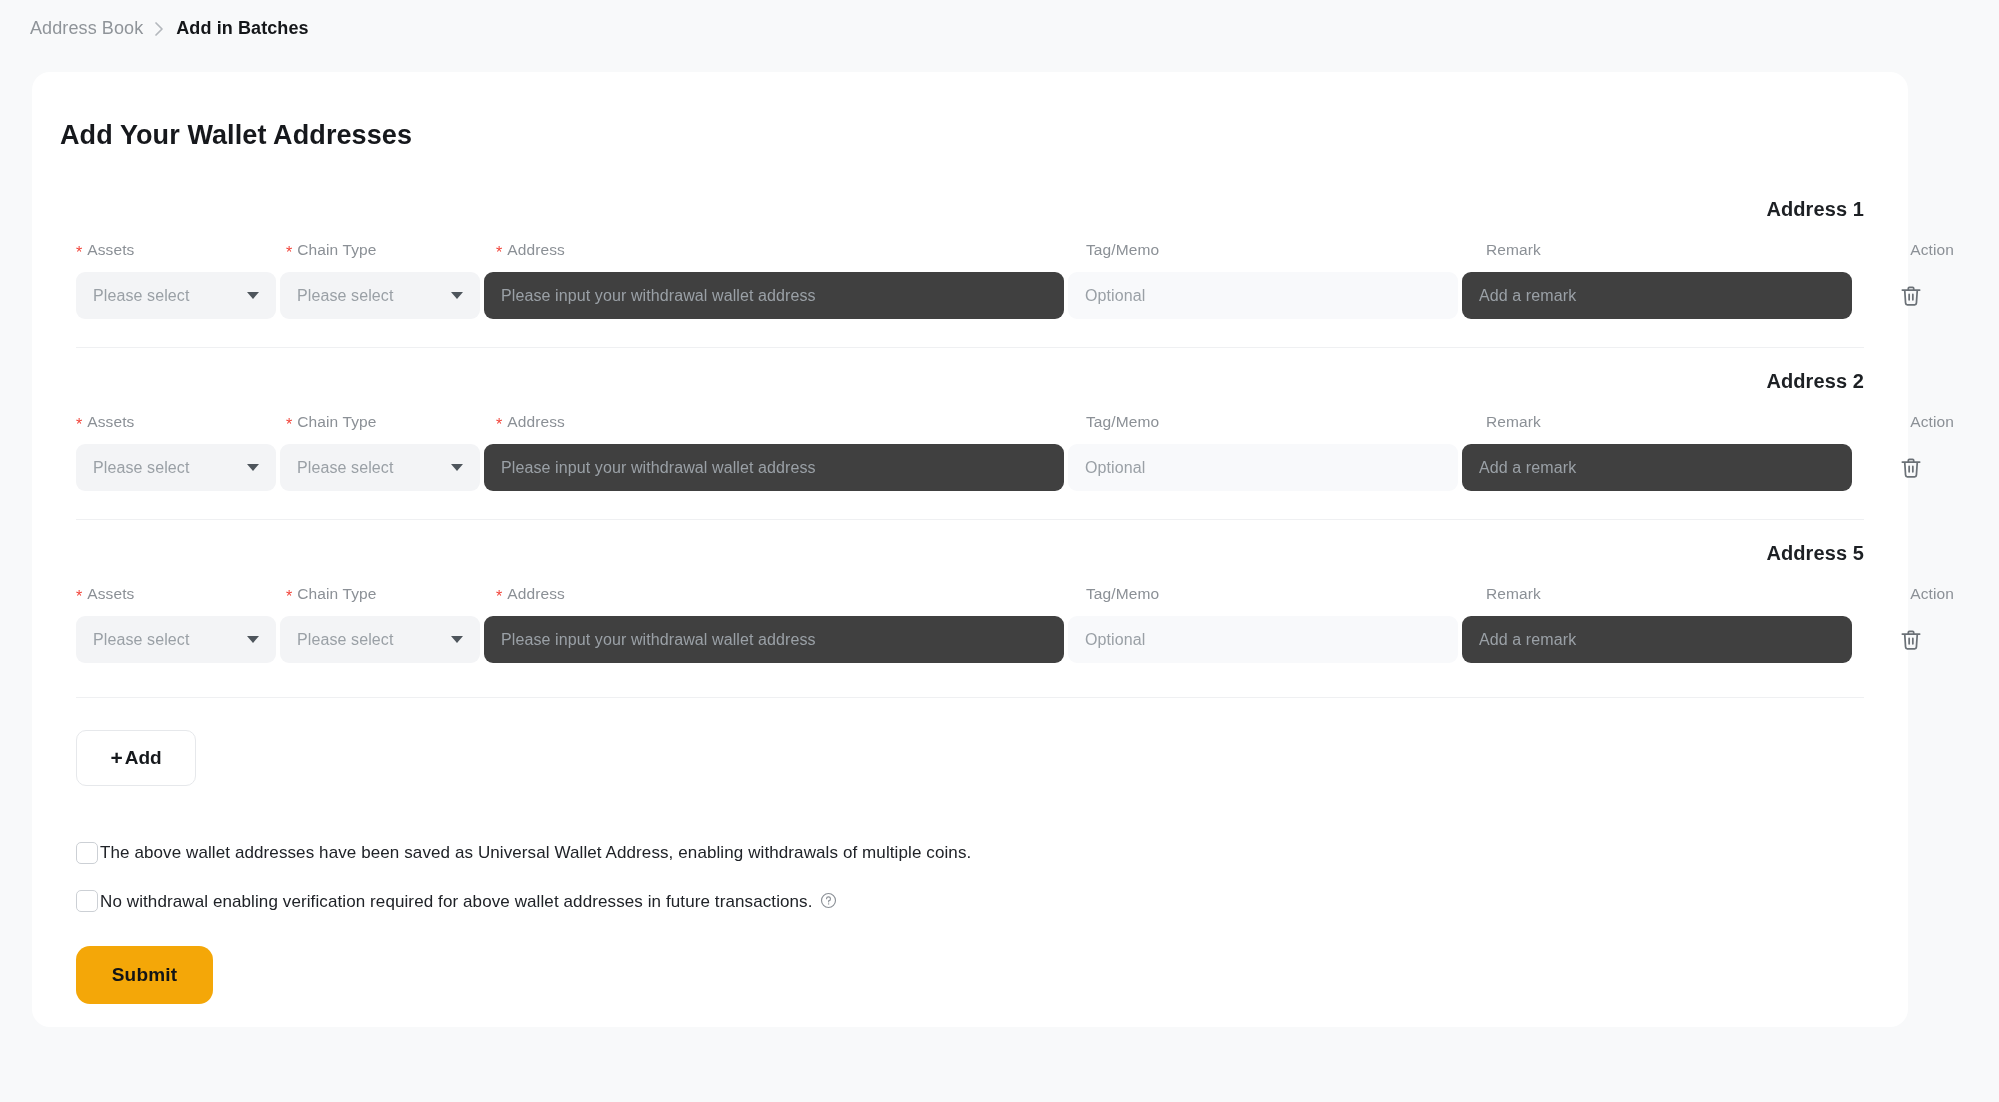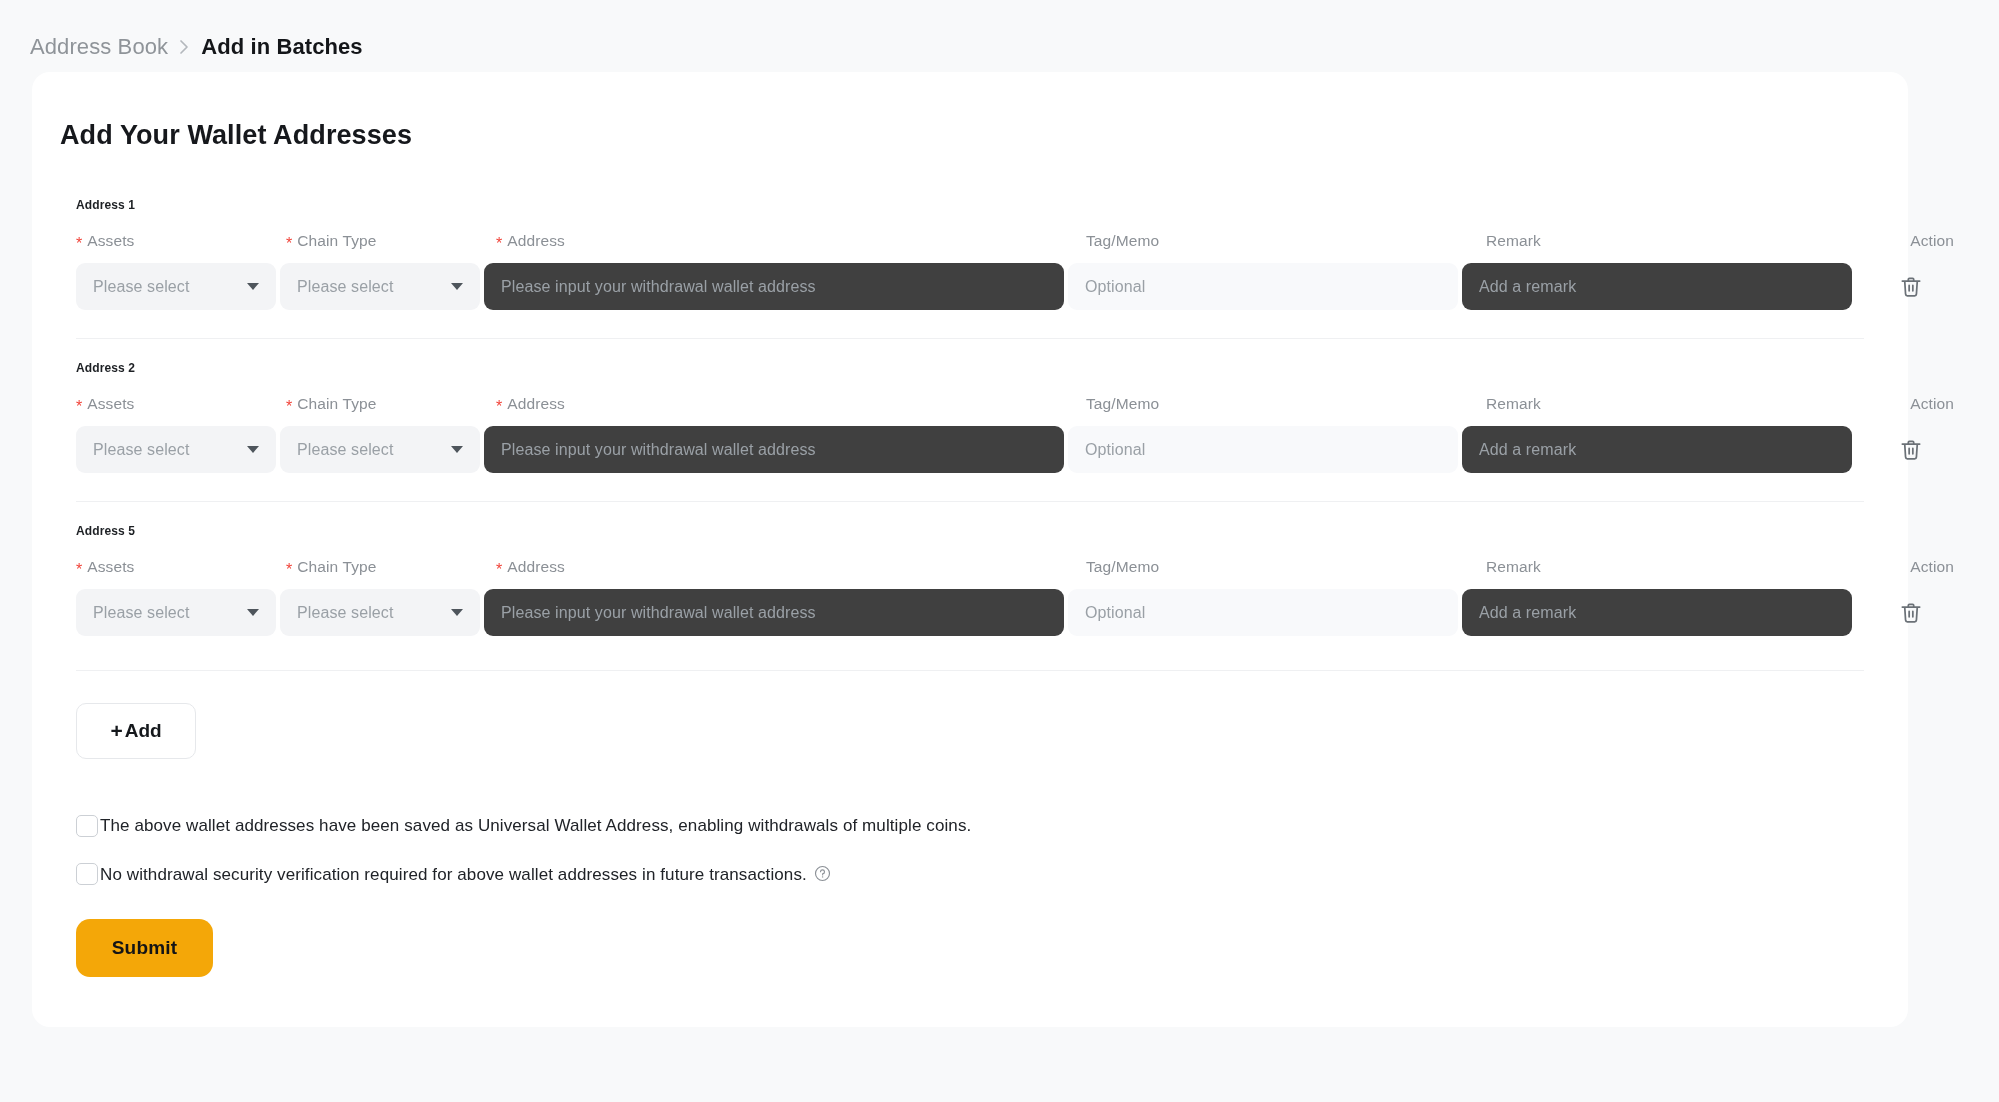--- a/index.html
+++ b/index.html
@@ -8,23 +8,23 @@
     height: 1102px;
     background: #f8f9fa;
     font-family: "Liberation Sans", sans-serif;
     -webkit-font-smoothing: antialiased;
   }
   .page { width: 1999px; height: 1102px; position: relative; overflow: hidden; background:#f8f9fa; }
 
   
   .breadcrumb {
     position: absolute;
-    left: 30px; top: 34px;
+    left: 30px; top: 18px;
     display: flex; align-items: center; gap: 11px;
-    font-size: 22px;
+    font-size: 18px;
   }
   .crumb-link { color: #8f9499; font-weight: 400; letter-spacing:.1px; }
   .crumb-sep { color: #b4b8bd; font-size: 16px; line-height: 1; display:flex; align-items:center;}
   .crumb-current { color: #141619; font-weight: 700; letter-spacing:.1px;}
 
   
   .card {
     position: absolute;
     left: 32px; top: 72px;
     width: 1876px; height: 955px;
@@ -36,22 +36,22 @@
     position: absolute;
     left: 28px; top: 48px;
     font-size: 27px; font-weight: 700; color: #16181c;
     letter-spacing: .1px;
   }
 
   
   .rows { position: absolute; left: 0; top: 104px; width: 100%; }
   .addr-block { position: relative; padding: 0 44px; }
   .addr-title {
-    font-size: 12px; font-weight: 700; color: #1d2024;
-    padding-top: 22px; letter-spacing:.1px;
+    font-size: 20px; font-weight: 700; color: #1d2024;
+    padding-top: 22px; letter-spacing:.1px;text-align:right;
   }
   .grid {
     display: grid;
     grid-template-columns: 200px 200px 580px 390px 390px 86px;
     column-gap: 10px;
     margin-top: 18px;
   }
   .lbl {
     font-size: 15.5px; color: #8b9096; font-weight: 400;
     display: flex; align-items: center; gap: 5px; height: 22px;
@@ -315,21 +315,21 @@
       </div>
 
       <div class="checks">
         <div class="check-line">
           <div class="cbox"></div>
           <div class="check-text">The above wallet addresses have been saved as Universal Wallet Address, enabling withdrawals of multiple coins.</div>
         </div>
         <div class="check-line">
           <div class="cbox"></div>
           <div class="check-text">
-            <span>No withdrawal security verification required for above wallet addresses in future transactions.</span><span class="help-icon">
+            <span>No withdrawal enabling verification required for above wallet addresses in future transactions.</span><span class="help-icon">
                 <svg width="17" height="17" viewBox="0 0 18 18" fill="none">
                   <circle cx="9" cy="9" r="7.4" stroke="#8b9096" stroke-width="1.2"></circle>
                   <path d="M6.9 7.1a2.1 2.1 0 1 1 2.3 2.2v1.2" stroke="#8b9096" stroke-width="1.2" stroke-linecap="round" fill="none"></path>
                   <circle cx="9.1" cy="12.6" r="0.75" fill="#8b9096"></circle>
                 </svg>
               </span>
           </div>
         </div>
       </div>
 

